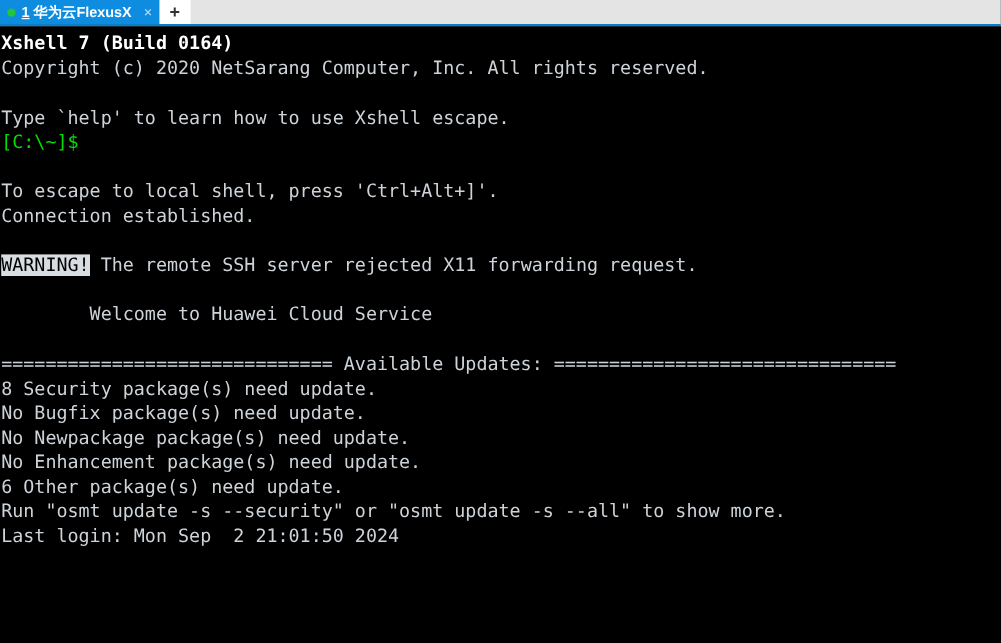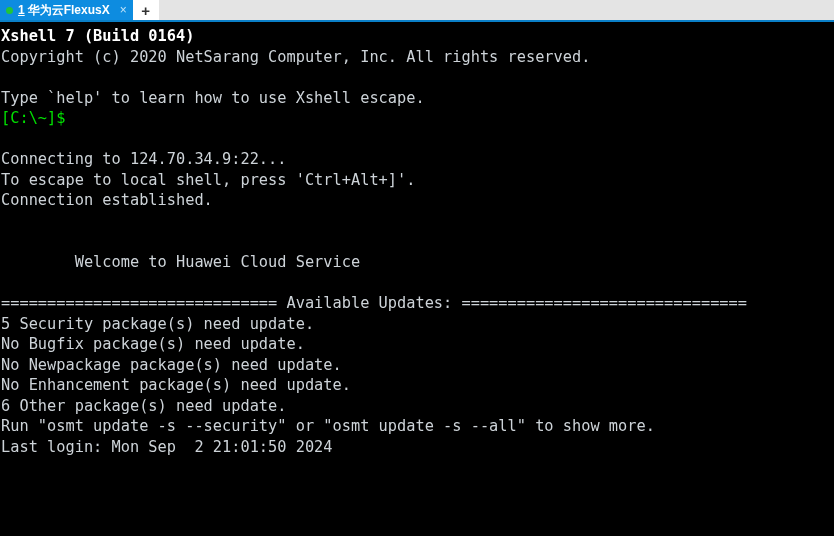--- a/index.html
+++ b/index.html
@@ -130,28 +130,28 @@
   <div class="tabfill"></div>
 </div>
 
 <div id="terminal">
     <div class="line"><span class="bold-white">Xshell 7 (Build 0164)</span></div>
     <div class="line"><span>Copyright (c) 2020 NetSarang Computer, Inc. All rights reserved.</span></div>
     <div class="line"><span></span></div>
     <div class="line"><span>Type `help' to learn how to use Xshell escape.</span></div>
     <div class="line"><span class="green">[C:\~]$</span></div>
     <div class="line"><span></span></div>
-    <div class="line"><span>Connecting to 124.70.34.9:22...</span></div>
     <div class="line"><span>To escape to local shell, press 'Ctrl+Alt+]'.</span></div>
     <div class="line"><span>Connection established.</span></div>
     <div class="line"><span></span></div>
+    <div class="line"><span class="inverse">WARNING!</span><span> The remote SSH server rejected X11 forwarding request.</span></div>
     <div class="line"><span></span></div>
     <div class="line"><span>        Welcome to Huawei Cloud Service</span></div>
     <div class="line"><span></span></div>
     <div class="line"><span>============================== Available Updates: ===============================</span></div>
-    <div class="line"><span>5 Security package(s) need update.</span></div>
+    <div class="line"><span>8 Security package(s) need update.</span></div>
     <div class="line"><span>No Bugfix package(s) need update.</span></div>
     <div class="line"><span>No Newpackage package(s) need update.</span></div>
     <div class="line"><span>No Enhancement package(s) need update.</span></div>
     <div class="line"><span>6 Other package(s) need update.</span></div>
     <div class="line"><span>Run "osmt update -s --security" or "osmt update -s --all" to show more.</span></div>
     <div class="line"><span>Last login: Mon Sep  2 21:01:50 2024</span></div>
   </div>
 
 </body></html>

